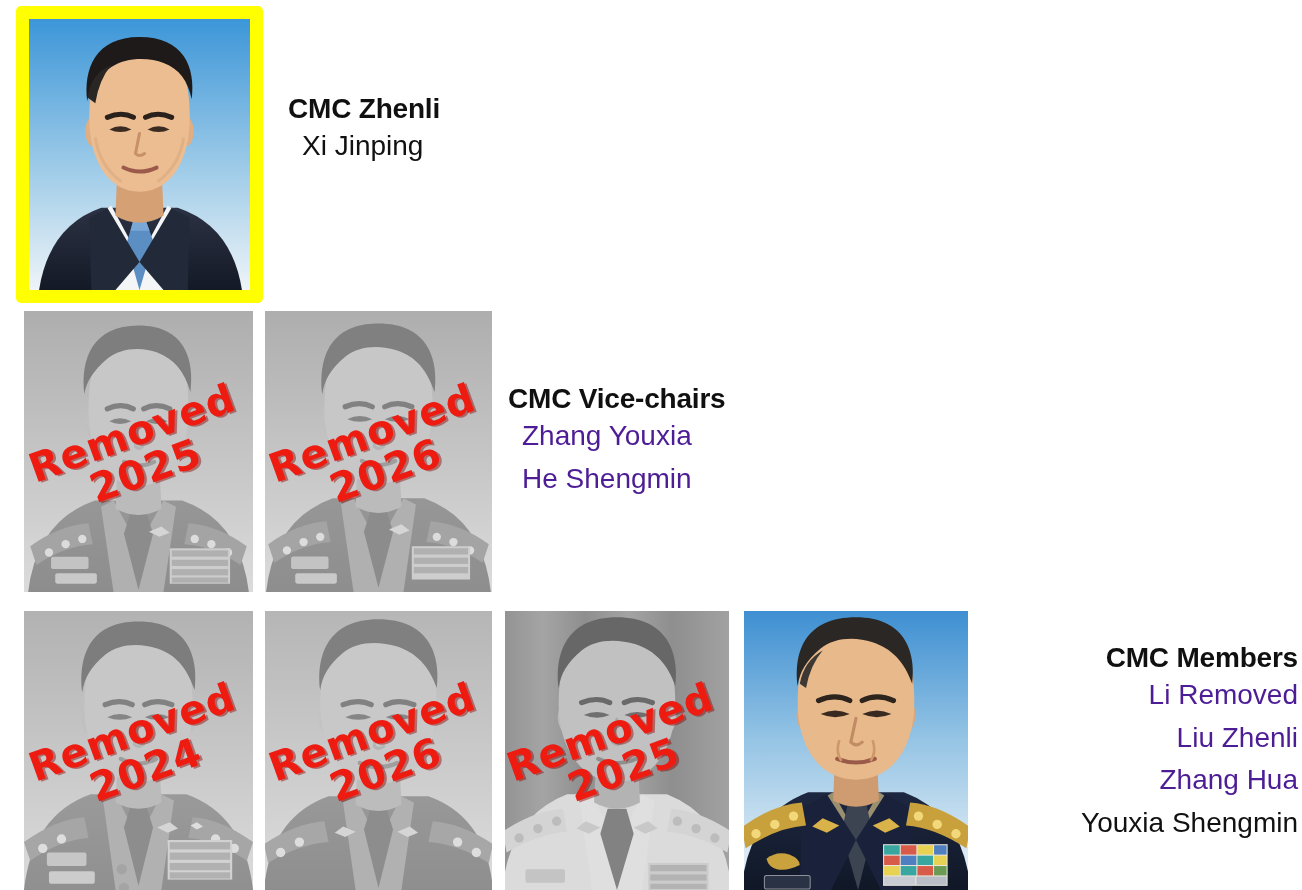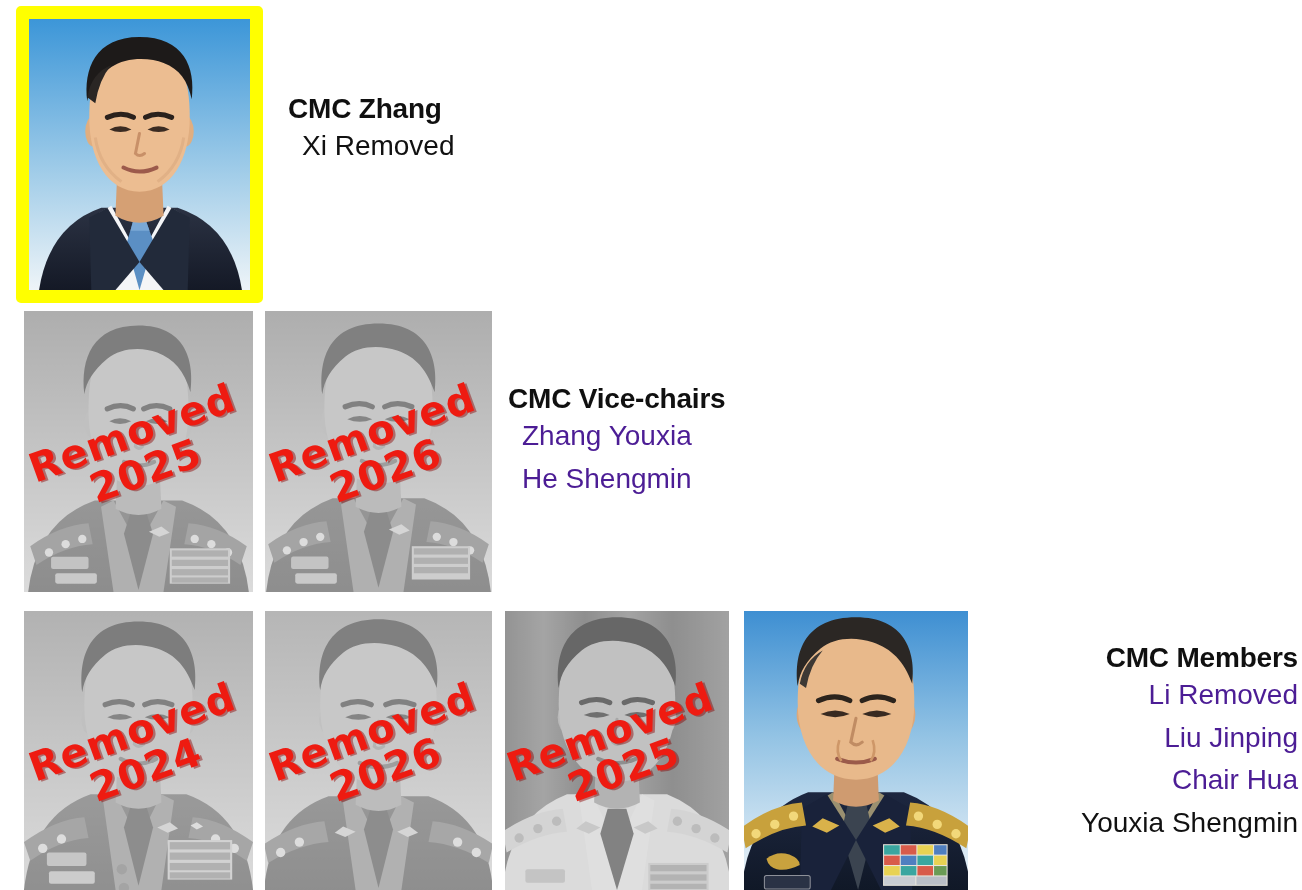--- a/index.html
+++ b/index.html
@@ -149,22 +149,22 @@
 
         <path d="M94 148 Q110 156 127 148" stroke="#9c5a4b" stroke-width="4" fill="none" stroke-linecap="round"></path>
 
         <path d="M66 118 Q70 146 92 162" stroke="#dba97f" stroke-width="3" fill="none" opacity="0.6"></path>
         <path d="M154 118 Q150 146 128 162" stroke="#dba97f" stroke-width="3" fill="none" opacity="0.6"></path>
       </svg>
     </div>
   </div>
 
   <div class="labelblock chair" style="left:288px; top:92px; width:420px;">
-    <div class="heading">CMC Zhang</div>
-    <div class="nameline">Xi Removed</div>
+    <div class="heading">CMC Zhenli</div>
+    <div class="nameline">Xi Jinping</div>
   </div>
 
   <div class="photo faded" style="left:24px; top:311px; width:229px; height:281px;">
     <svg viewBox="0 0 220 270" preserveAspectRatio="xMidYMid slice">
       <defs>
         <linearGradient id="bgG2" x1="0" y1="0" x2="0" y2="1">
           <stop offset="0%" stop-color="#4f93c9"></stop>
           <stop offset="100%" stop-color="#e8eef3"></stop>
         </linearGradient>
         <linearGradient id="uni2" x1="0" y1="0" x2="0" y2="1">
@@ -521,18 +521,18 @@
       <path d="M92 142 Q110 149 128 142" stroke="#9a5a4a" stroke-width="4" fill="none" stroke-linecap="round"></path>
 
       <path d="M94 124 Q90 136 96 144" stroke="#ce9768" stroke-width="2.5" fill="none"></path>
       <path d="M126 124 Q130 136 124 144" stroke="#ce9768" stroke-width="2.5" fill="none"></path>
     </svg>
   </div>
 
   <div class="labelblock center-head" style="left:1008px; top:641px; width:290px;text-align:right;">
     <div class="heading">CMC Members</div>
     <div class="nameline purged">Li Removed</div>
-    <div class="nameline purged">Liu Jinping</div>
-    <div class="nameline purged">Chair Hua</div>
+    <div class="nameline purged">Liu Zhenli</div>
+    <div class="nameline purged">Zhang Hua</div>
     <div class="nameline">Youxia Shengmin</div>
   </div>
 
 </div>
 
 </body></html>

